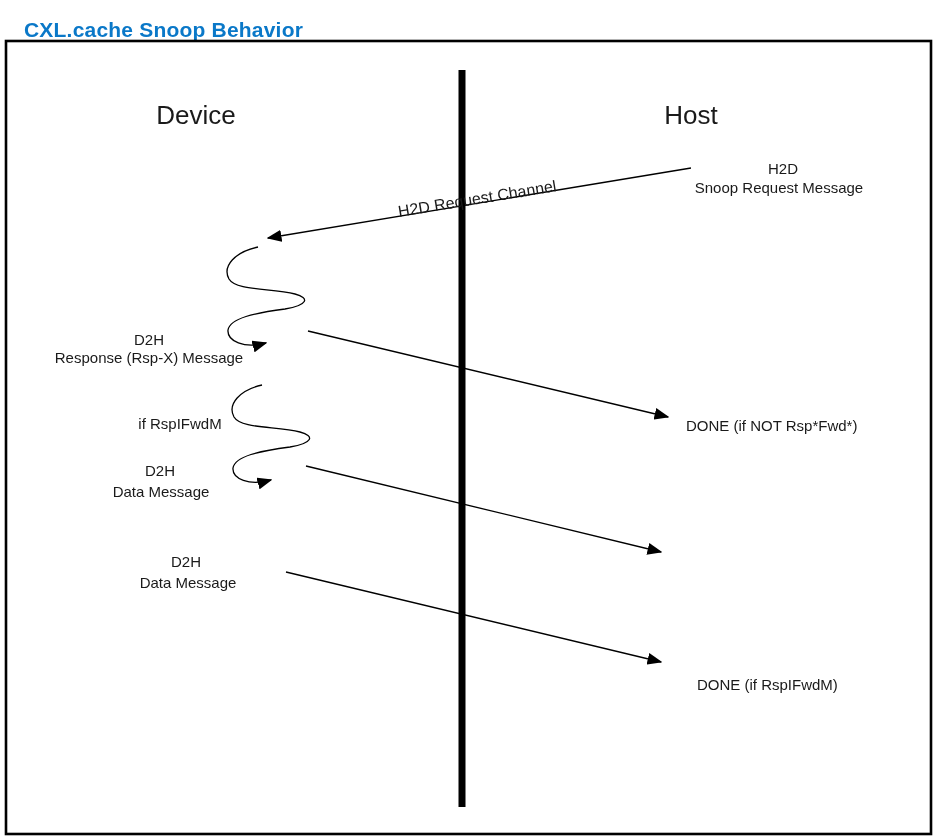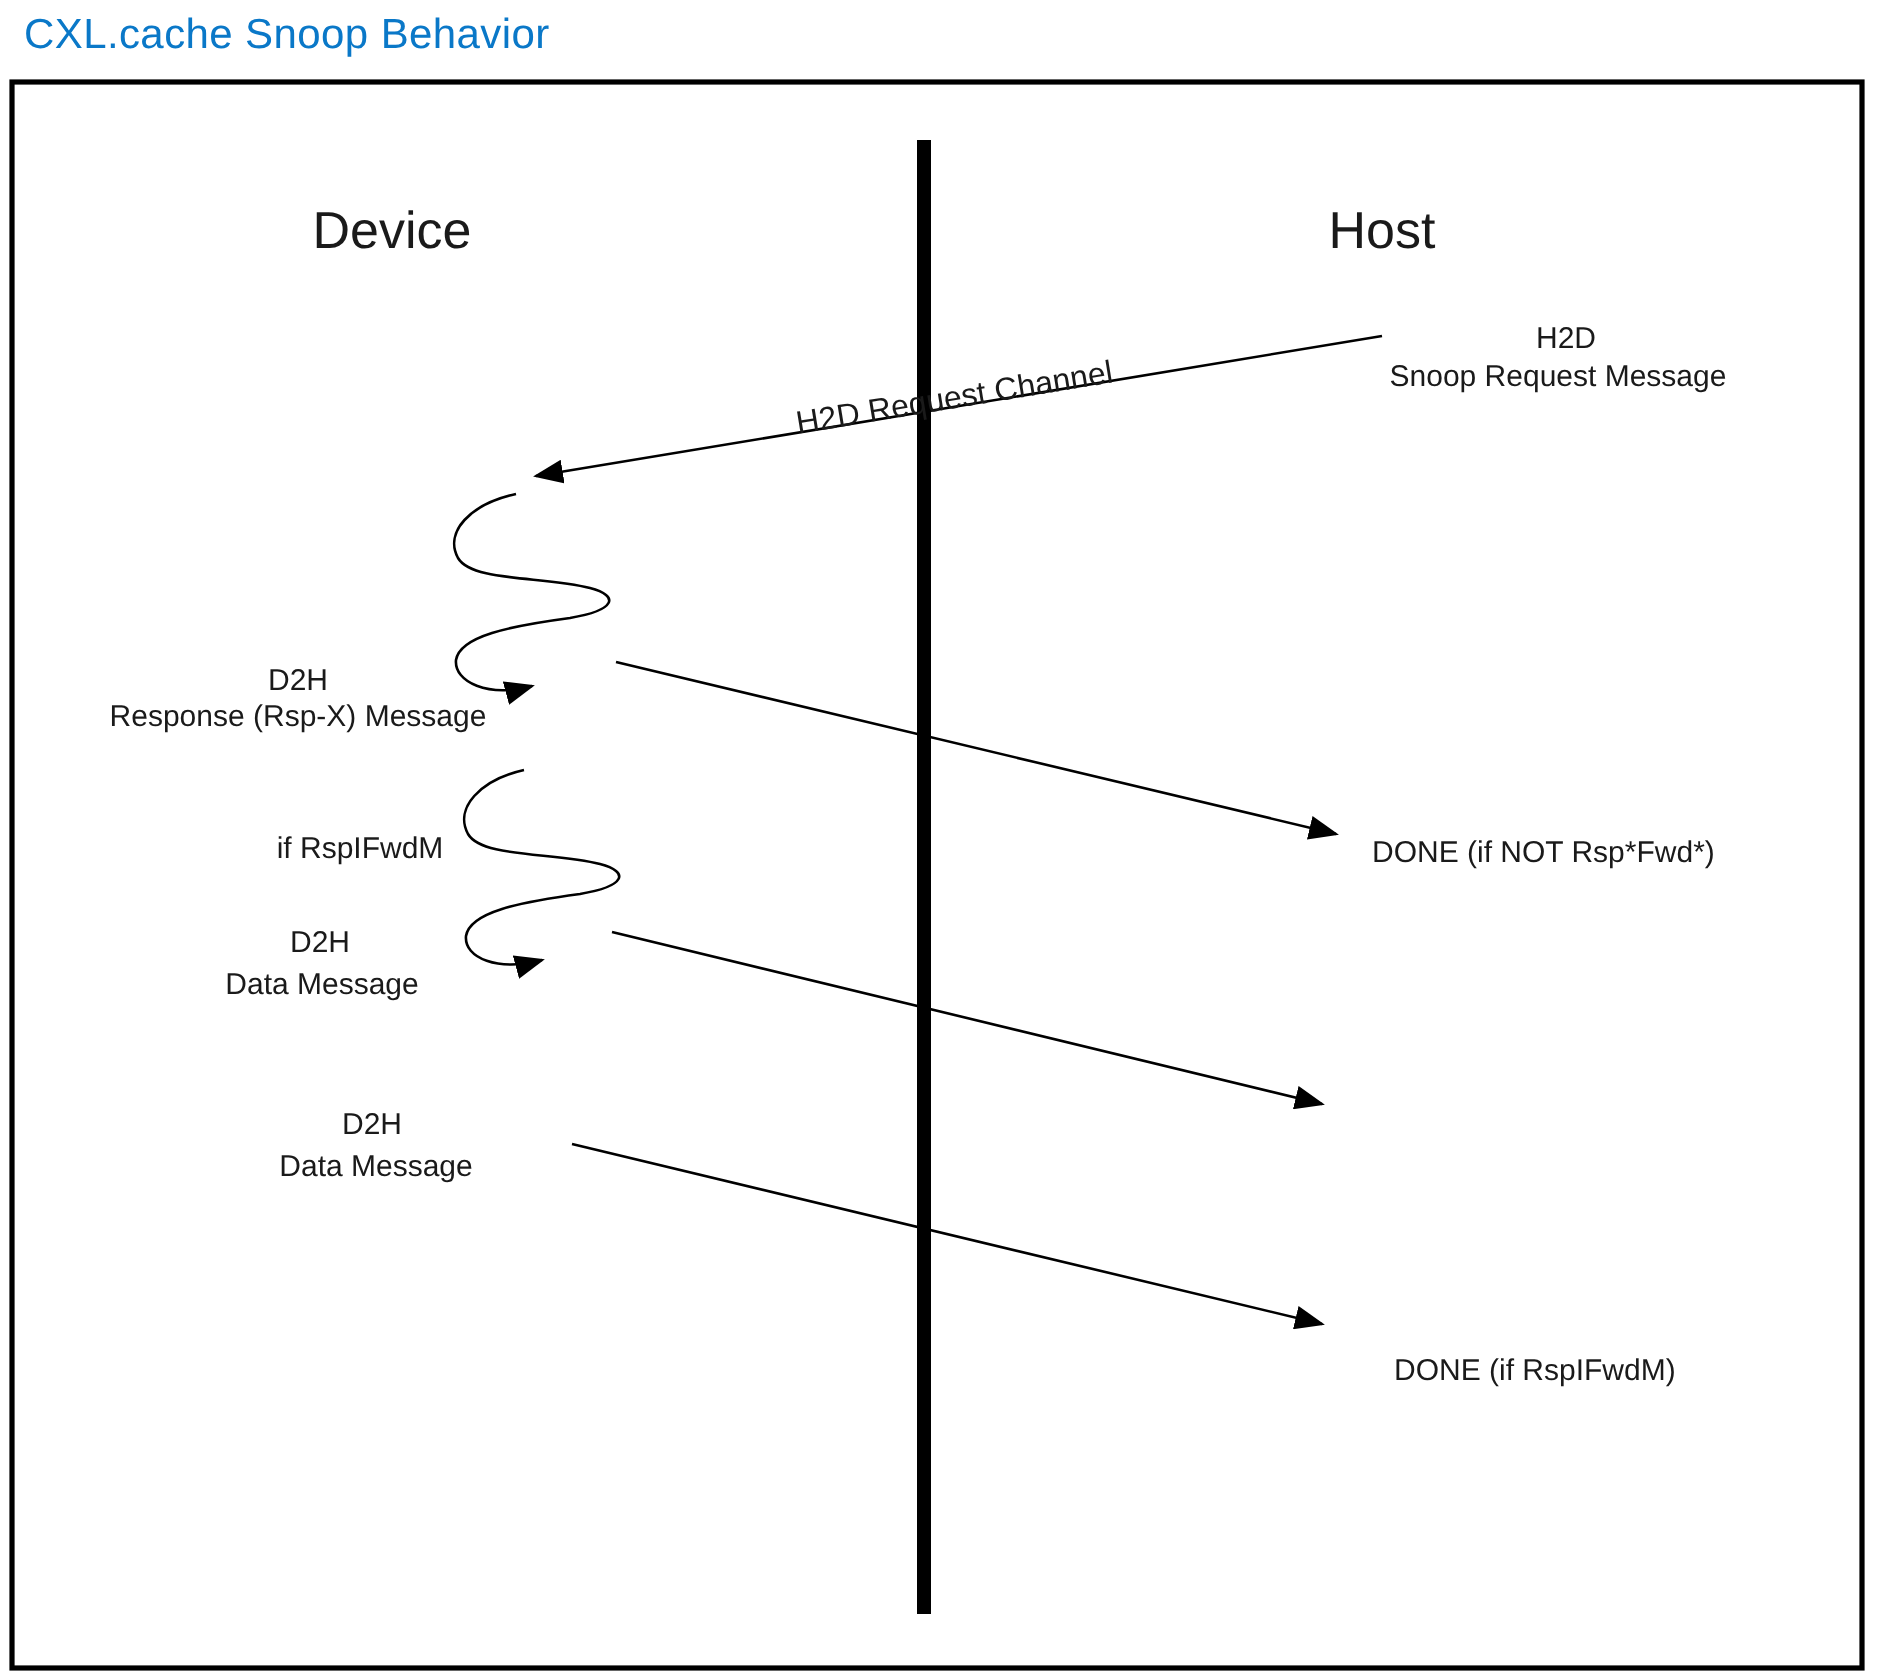--- a/index.html
+++ b/index.html
@@ -15,24 +15,24 @@
     position: relative;
     width: 939px;
     height: 839px;
     background: #ffffff;
   }
   .title {
     position: absolute;
     left: 8px;
     top: 2px;
     font-size: 21px;
-    font-weight: normal;
+    font-weight: bold;
     color: #0a78c8;
     letter-spacing: 0.2px;
-    margin: 4px;
+    margin: 16px;
     text-align: center;
   }
   svg.diagram {
     position: absolute;
     left: 0;
     top: 0;
   }
   svg.diagram text {
     font-family: "Liberation Sans", sans-serif;
     fill: #1a1a1a;

